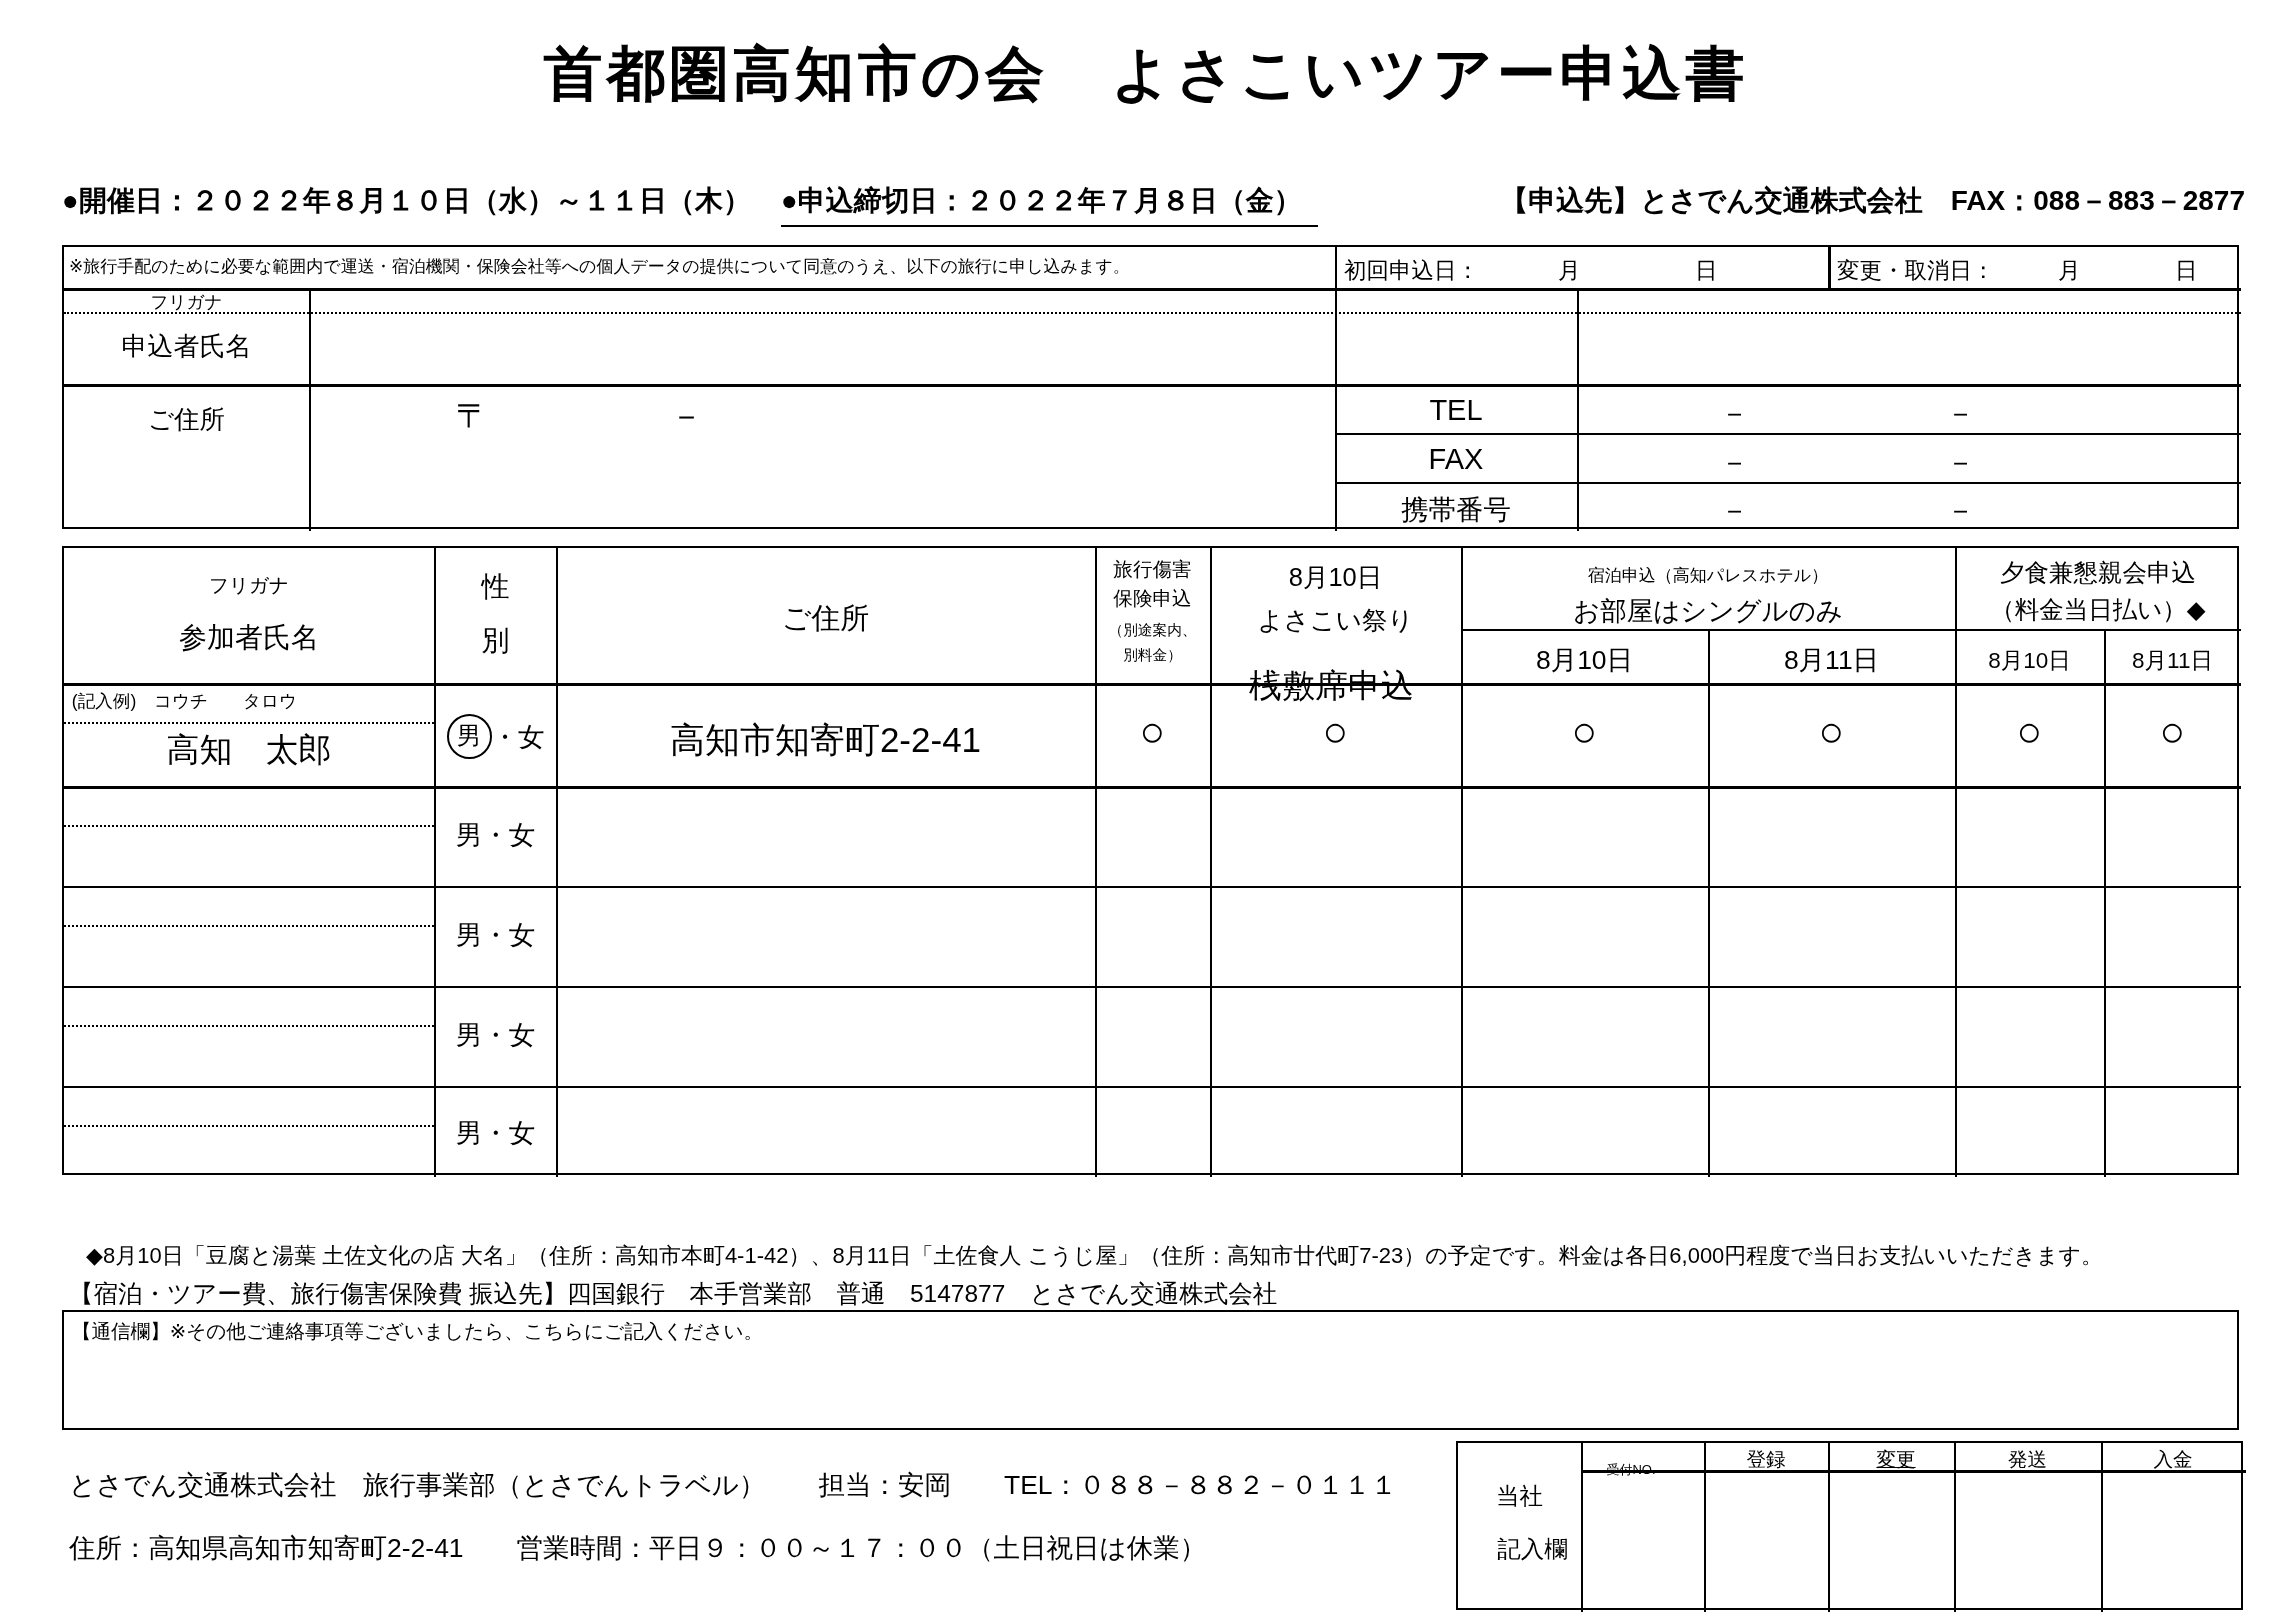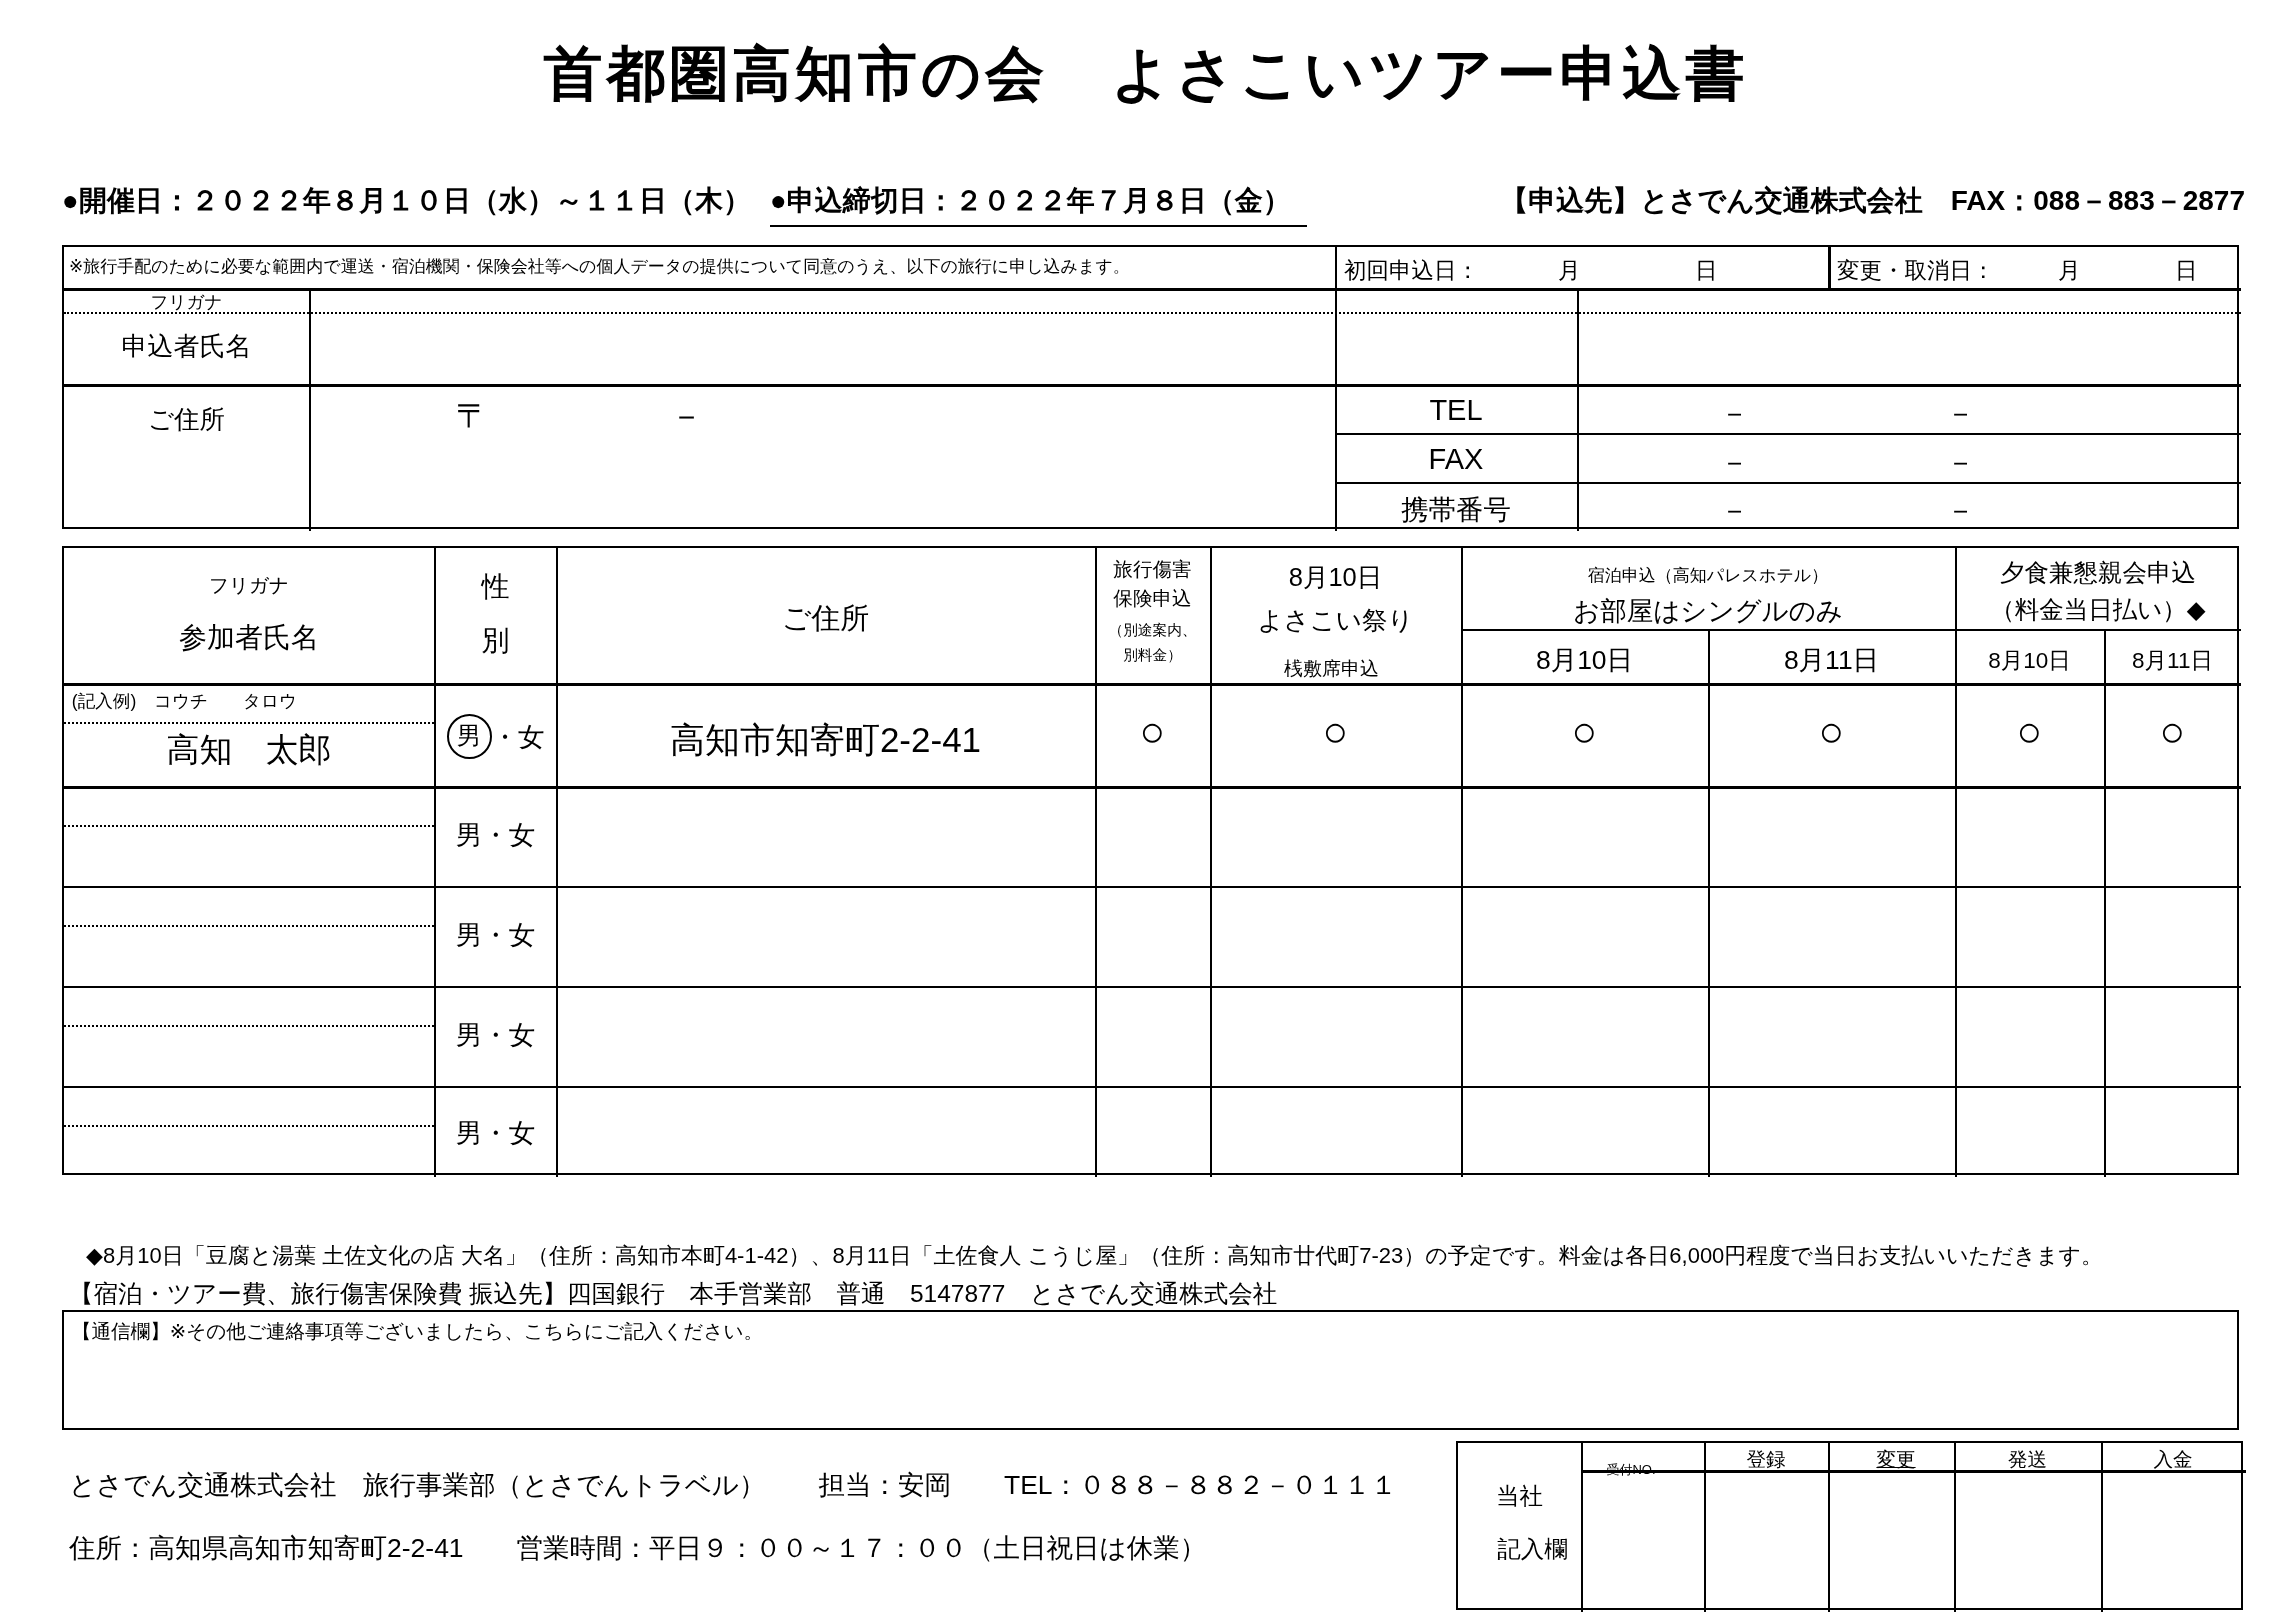--- a/index.html
+++ b/index.html
@@ -10,21 +10,21 @@
   .hline{position:absolute;background:#000;height:2px;}
   .hline.thick{height:2.9px;}
   .vline{position:absolute;background:#000;width:2px;}
   .vline.thick{width:2.9px;}
   .dotline{position:absolute;border-top:2.5px dotted #000;height:0;}
   .box{position:absolute;border:2.9px solid #000;box-sizing:border-box;background:#fff;}
   .title{position:absolute;left:0;top:35px;width:100%;text-align:center;
          font-size:59px;font-weight:bold;letter-spacing:3.9px;}
   .inforow{position:absolute;left:62px;top:182px;width:2183px;display:flex;
            align-items:baseline;font-size:28px;font-weight:bold;white-space:nowrap;}
-  .deadline{border-bottom:2.9px solid #000;padding:0 15.7px 4.9px 0;margin-left:19px;}
+  .deadline{border-bottom:2.9px solid #000;padding:0 15.7px 4.9px 0;margin-left:30px;}
   .applyto{margin-left:auto;}
   .maleCircle{display:inline-flex;align-items:center;justify-content:center;
               width:41px;height:41px;border:2.5px solid #000;border-radius:50%;
               font-size:24.5px;line-height:1;}
   .sexwrap{position:absolute;display:flex;align-items:center;justify-content:center;font-size:26.5px;}
   .circ{font-size:43px;font-weight:normal;}
   .field{position:absolute;}
 </style>
 </head>
 <body>
@@ -109,21 +109,21 @@
     <div class="abs ctr" style="left:0;top:71px;width:370px;font-size:28px;">参加者氏名</div>
     <div class="abs ctr" style="left:370px;top:19.6px;width:123px;font-size:28px;">性</div>
     <div class="abs ctr" style="left:370px;top:74px;width:123px;font-size:28px;">別</div>
     <div class="abs ctr" style="left:492px;top:51px;width:539px;font-size:29px;">ご住所</div>
     <div class="abs ctr" style="left:1031px;top:7.8px;width:115px;font-size:19.6px;">旅行傷害</div>
     <div class="abs ctr" style="left:1031px;top:37px;width:115px;font-size:19.6px;">保険申込</div>
     <div class="abs ctr" style="left:1031px;top:73px;width:115px;font-size:14.7px;">（別途案内、</div>
     <div class="abs ctr" style="left:1031px;top:98px;width:115px;font-size:14.7px;">別料金）</div>
     <div class="abs ctr" style="left:1146px;top:11.8px;width:251px;font-size:25.5px;">8月10日</div>
     <div class="abs ctr" style="left:1146px;top:55px;width:251px;font-size:25.5px;">よさこい祭り</div>
-    <div class="abs ctr" style="left:1146px;top:108px;width:243px;font-size:19px;">桟敷席申込</div>
+    <div class="abs ctr" style="left:1146px;top:116px;width:243px;font-size:33px;">桟敷席申込</div>
     <div class="abs ctr" style="left:1397px;top:16px;width:494px;font-size:17px;">宿泊申込（高知パレスホテル）</div>
     <div class="abs ctr" style="left:1397px;top:45px;width:494px;font-size:26.5px;">お部屋はシングルのみ</div>
     <div class="abs ctr" style="left:1397px;top:94px;width:247px;font-size:26.5px;">8月10日</div>
     <div class="abs ctr" style="left:1644px;top:94px;width:247px;font-size:26.5px;">8月11日</div>
     <div class="abs ctr" style="left:1891px;top:7.8px;width:286px;font-size:24.5px;">夕食兼懇親会申込</div>
     <div class="abs ctr" style="left:1891px;top:45px;width:286px;font-size:24.5px;">（料金当日払い）◆</div>
     <div class="abs ctr" style="left:1891px;top:97px;width:149px;font-size:22.5px;">8月10日</div>
     <div class="abs ctr" style="left:2040px;top:97px;width:137px;font-size:22.5px;">8月11日</div>
 
     <div class="abs" style="left:7.8px;top:141px;font-size:17.6px;">(記入例)　コウチ　　タロウ</div>

